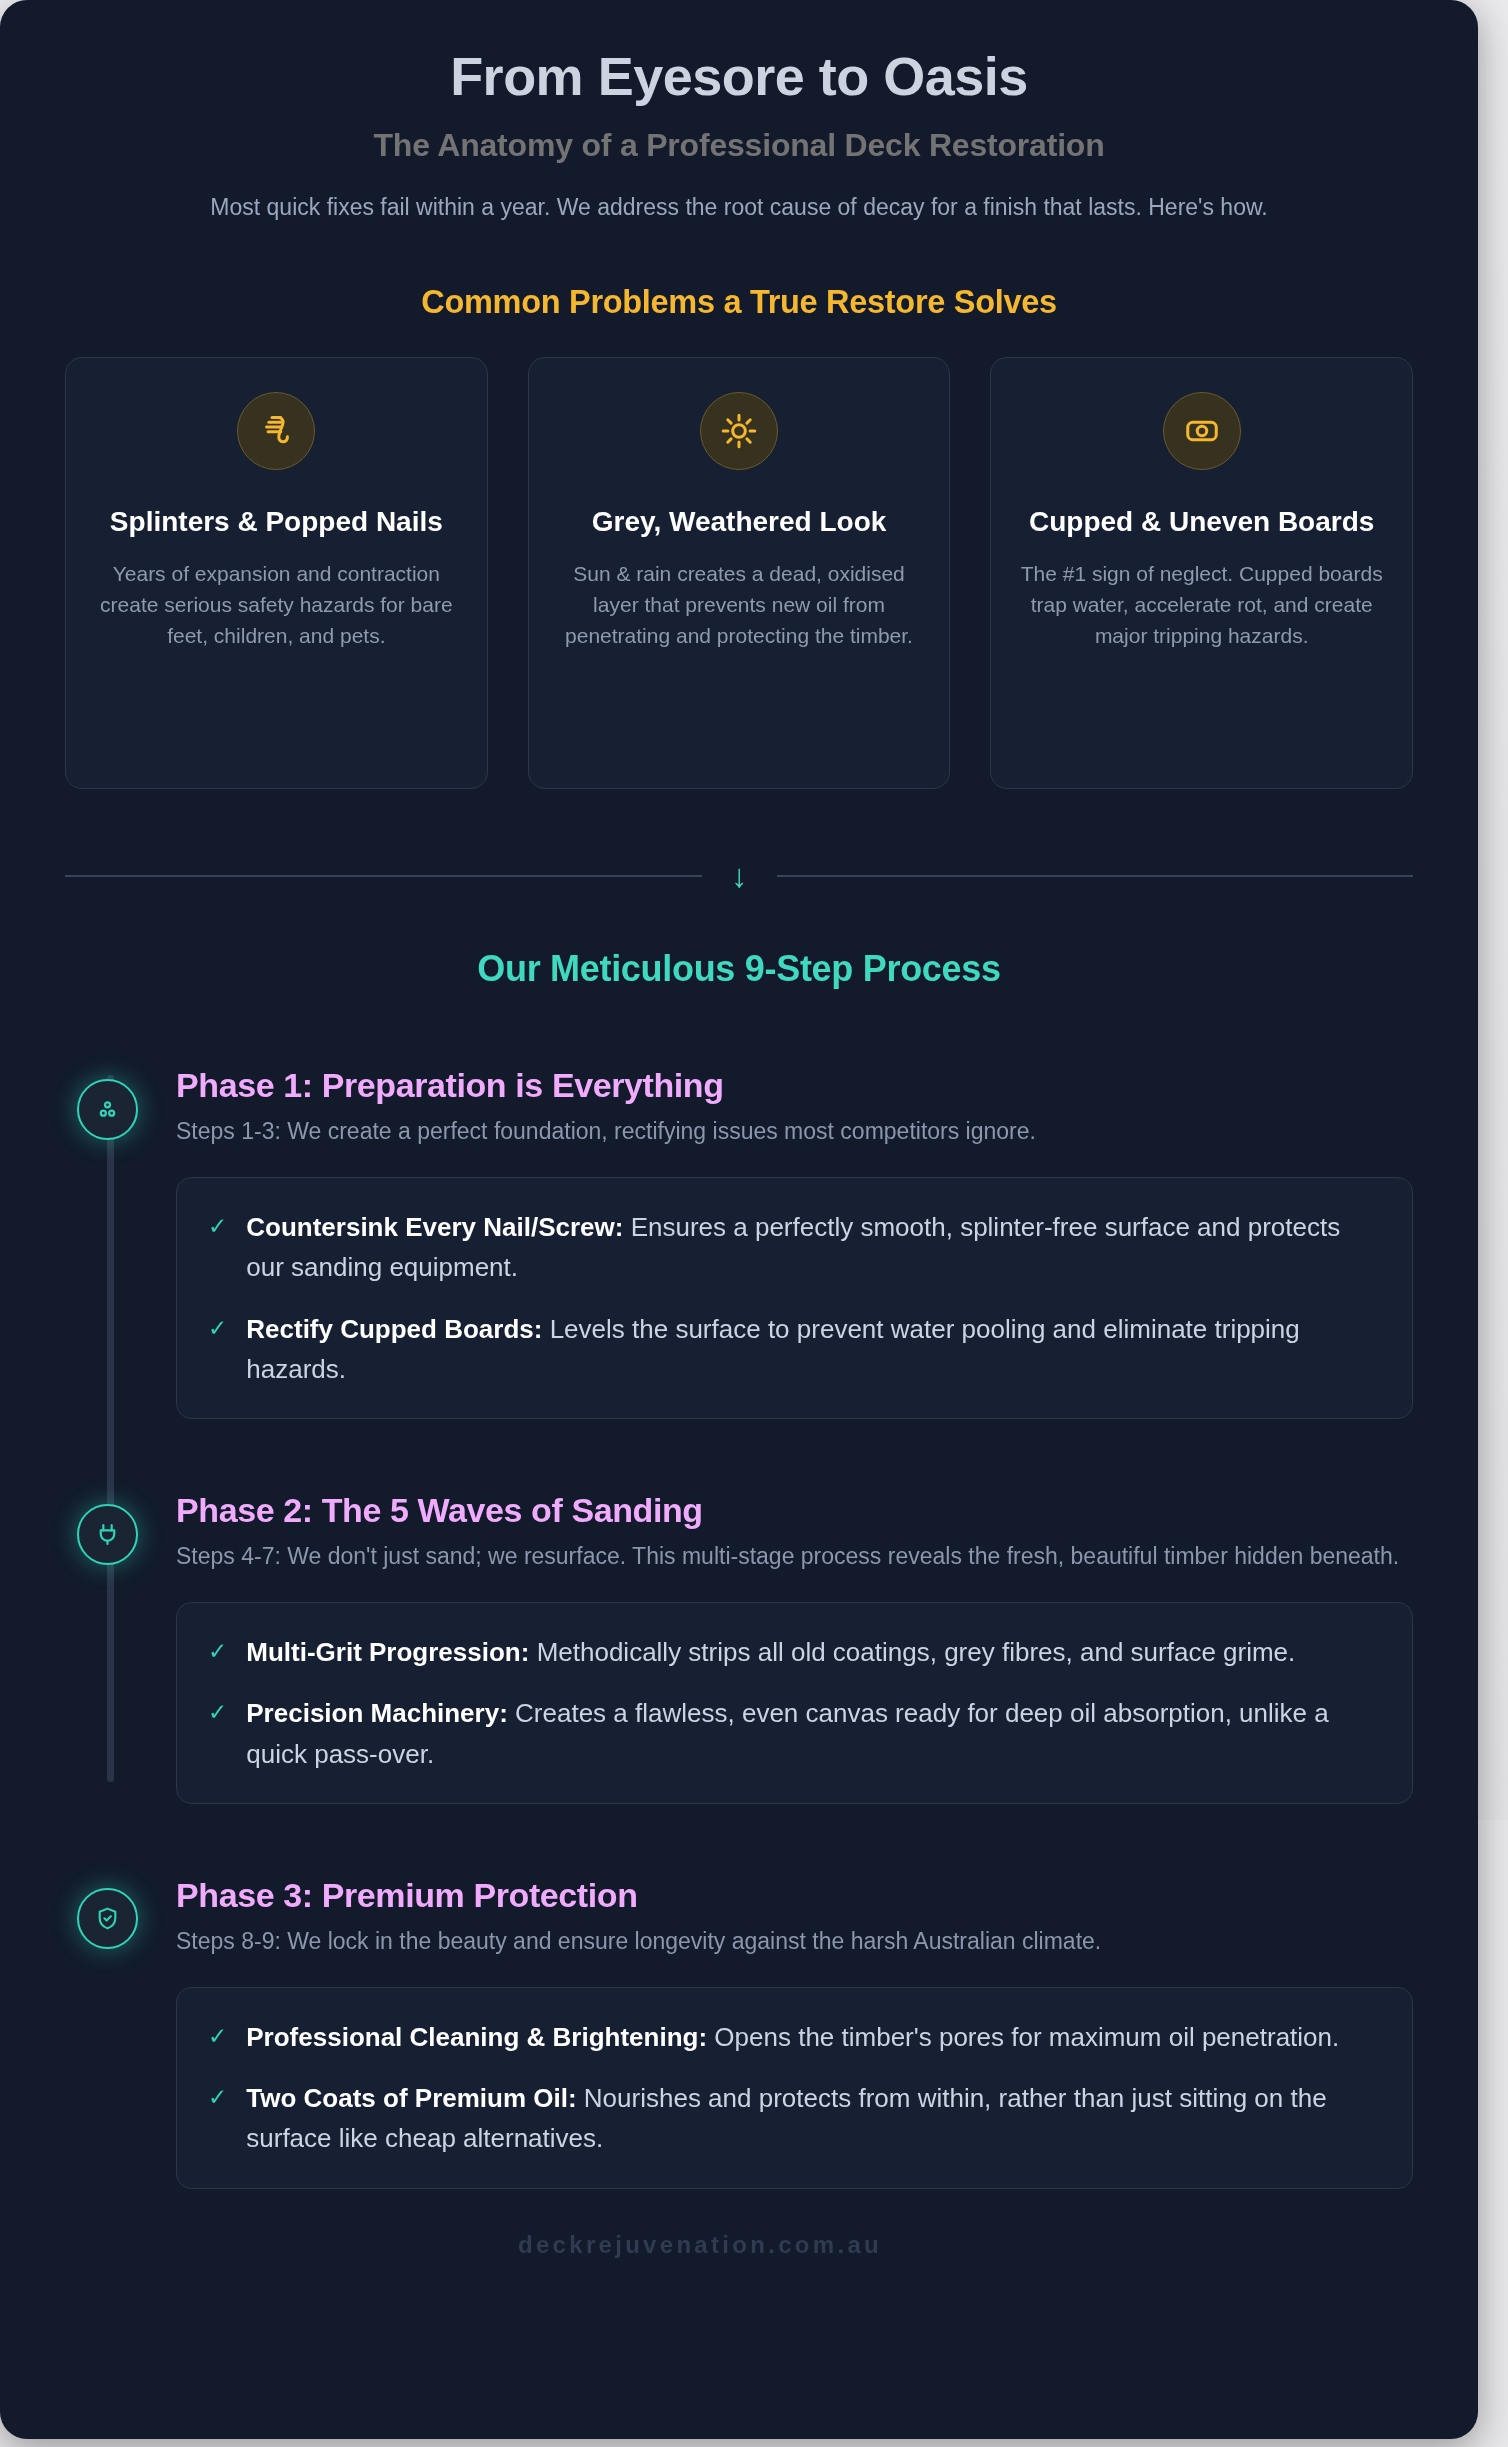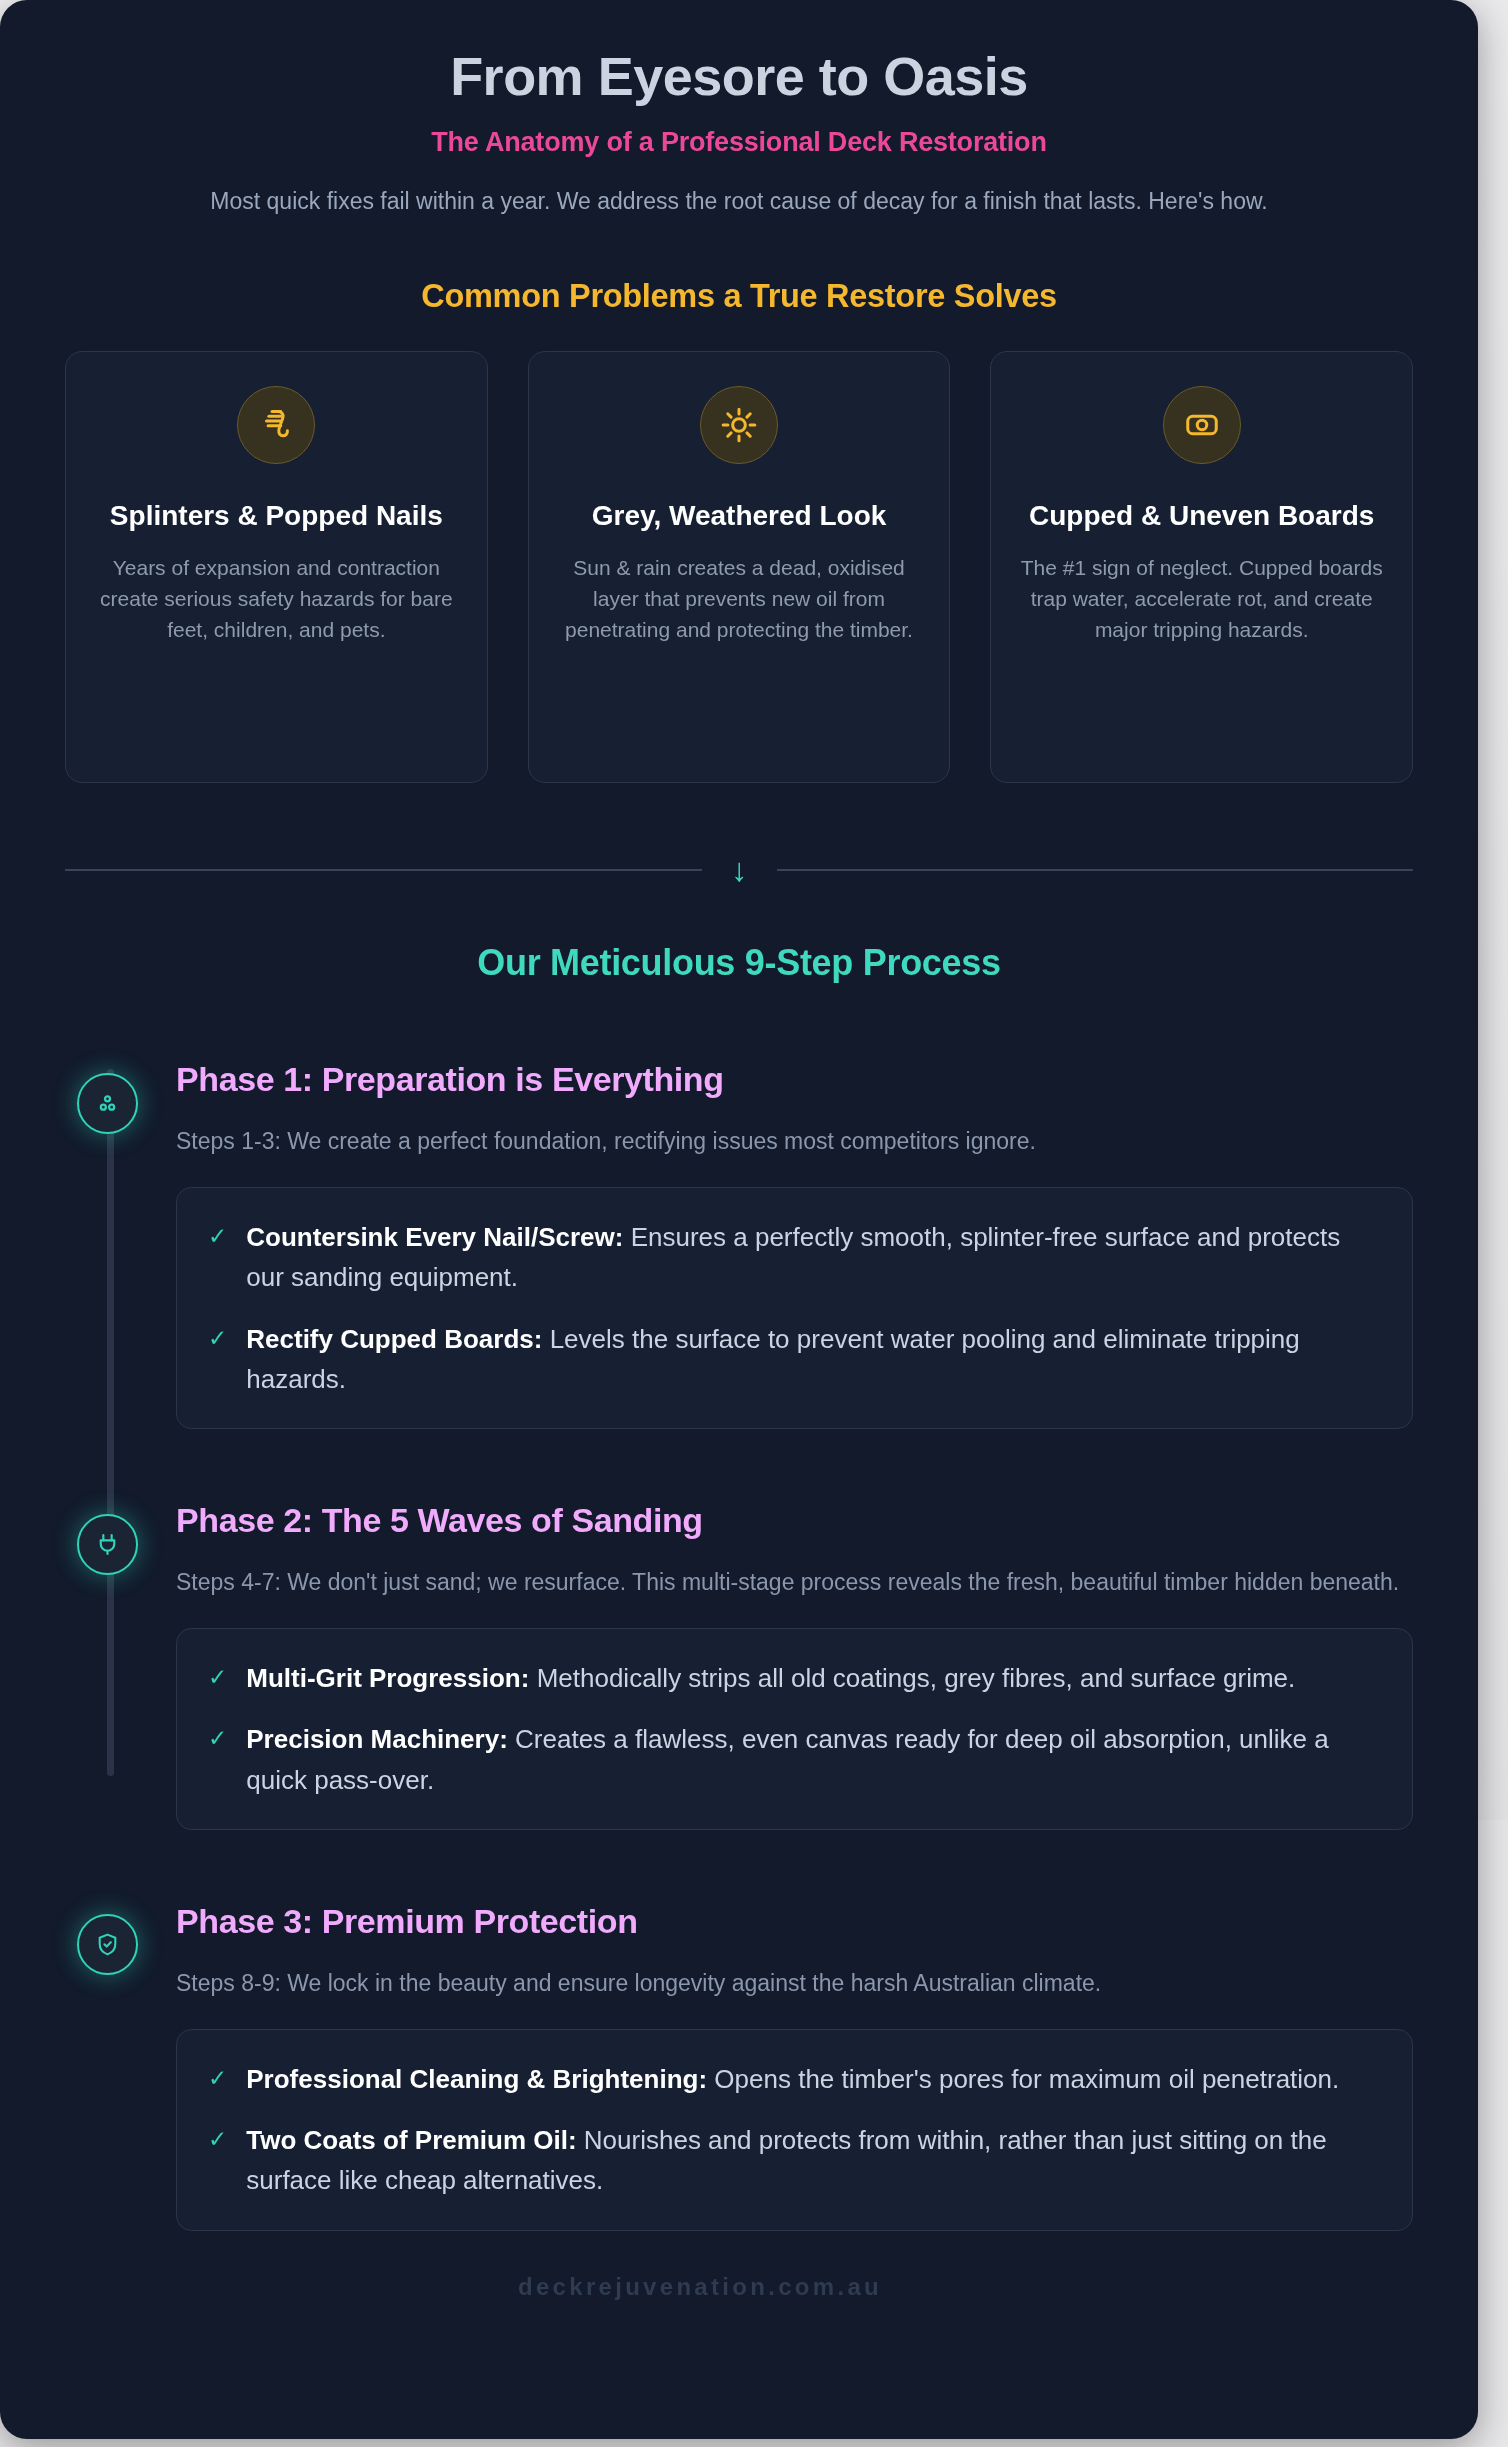--- a/index.html
+++ b/index.html
@@ -39,23 +39,23 @@
   }
   .hero-title {
     font-size: 54px;
     font-weight: bold;
     color: #ccd3e0;
     letter-spacing: -0.5px;
     line-height: 1.12;
   }
   .hero-sub {
     margin-top: 21px;
-    font-size: 27px;
-    font-weight: bold;
-    color: #ec4899;
+    font-size: 32px;
+    font-weight: bold;
+    color: #737373;
     letter-spacing: -0.2px;
   }
   .hero-desc {
     margin-top: 27px;
     font-size: 23px;
     color: #9aa7bd;
     line-height: 1.45;
     max-width: 1109px;
     margin-left: auto;
     margin-right: auto;
@@ -181,21 +181,21 @@
   .phase-marker svg { display: block; }
 
   .phase-title {
     font-size: 34px;
     font-weight: bold;
     color: #f0abfc;
     letter-spacing: -0.4px;
     line-height: 1.2;
   }
   .phase-sub {
-    margin-top: 24px;
+    margin-top: 8px;
     font-size: 23px;
     color: #8b97ad;
     line-height: 1.48;
     max-width: 1233px;
   }
 
   .phase-box {
     margin-top: 29px;
     background: #172032;
     border: 1.4px solid #2b3648;

